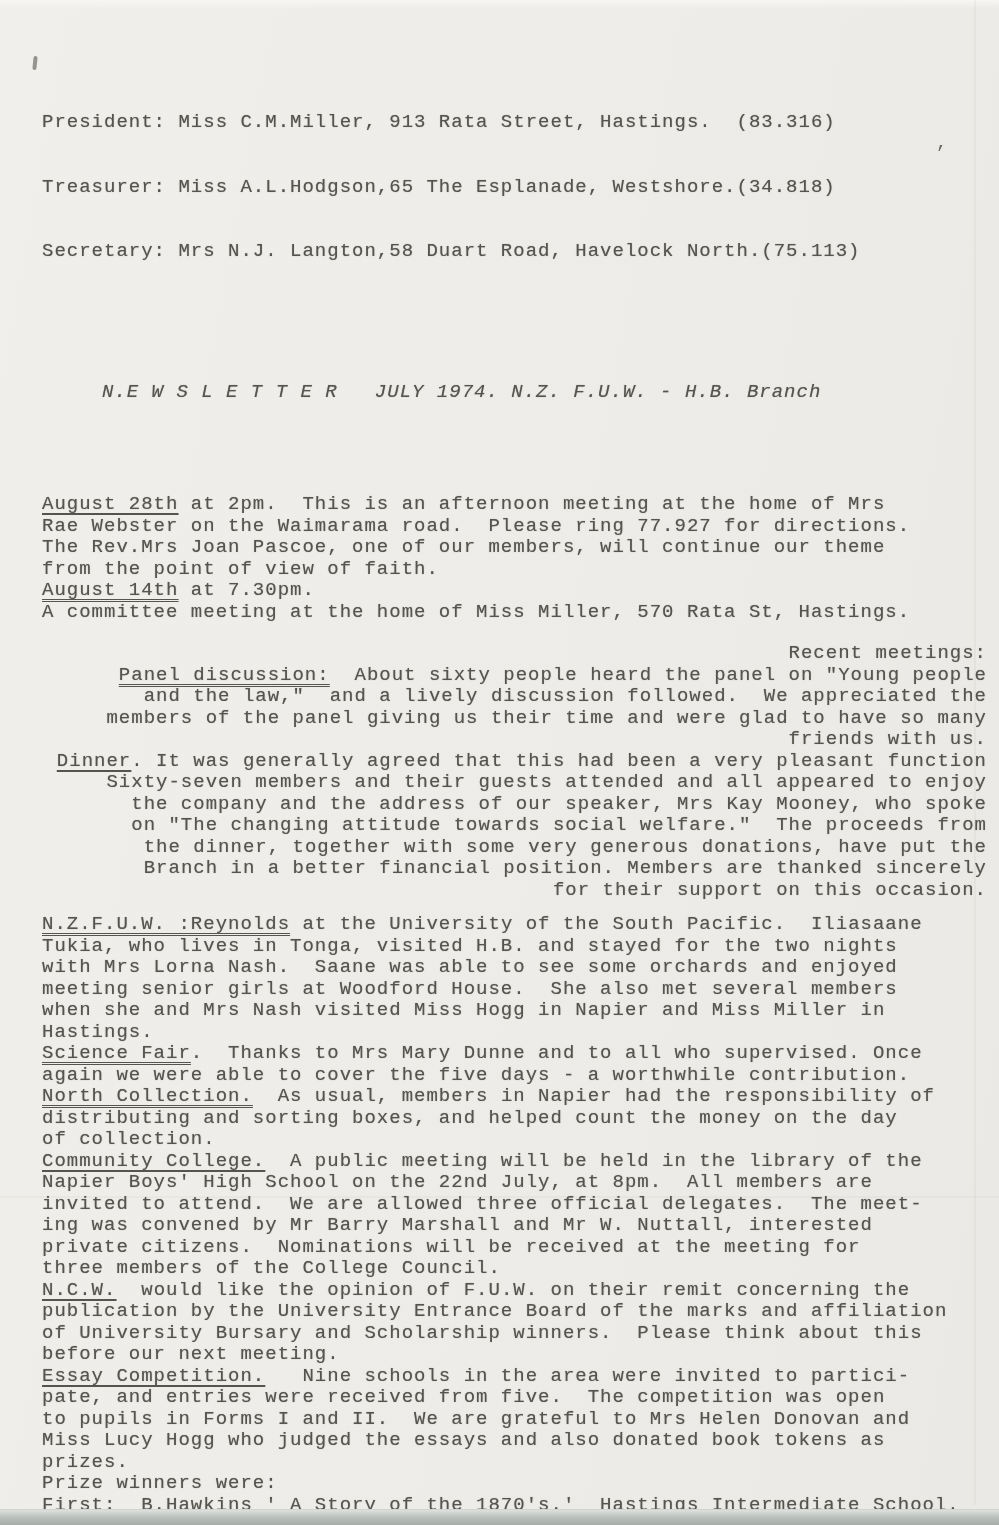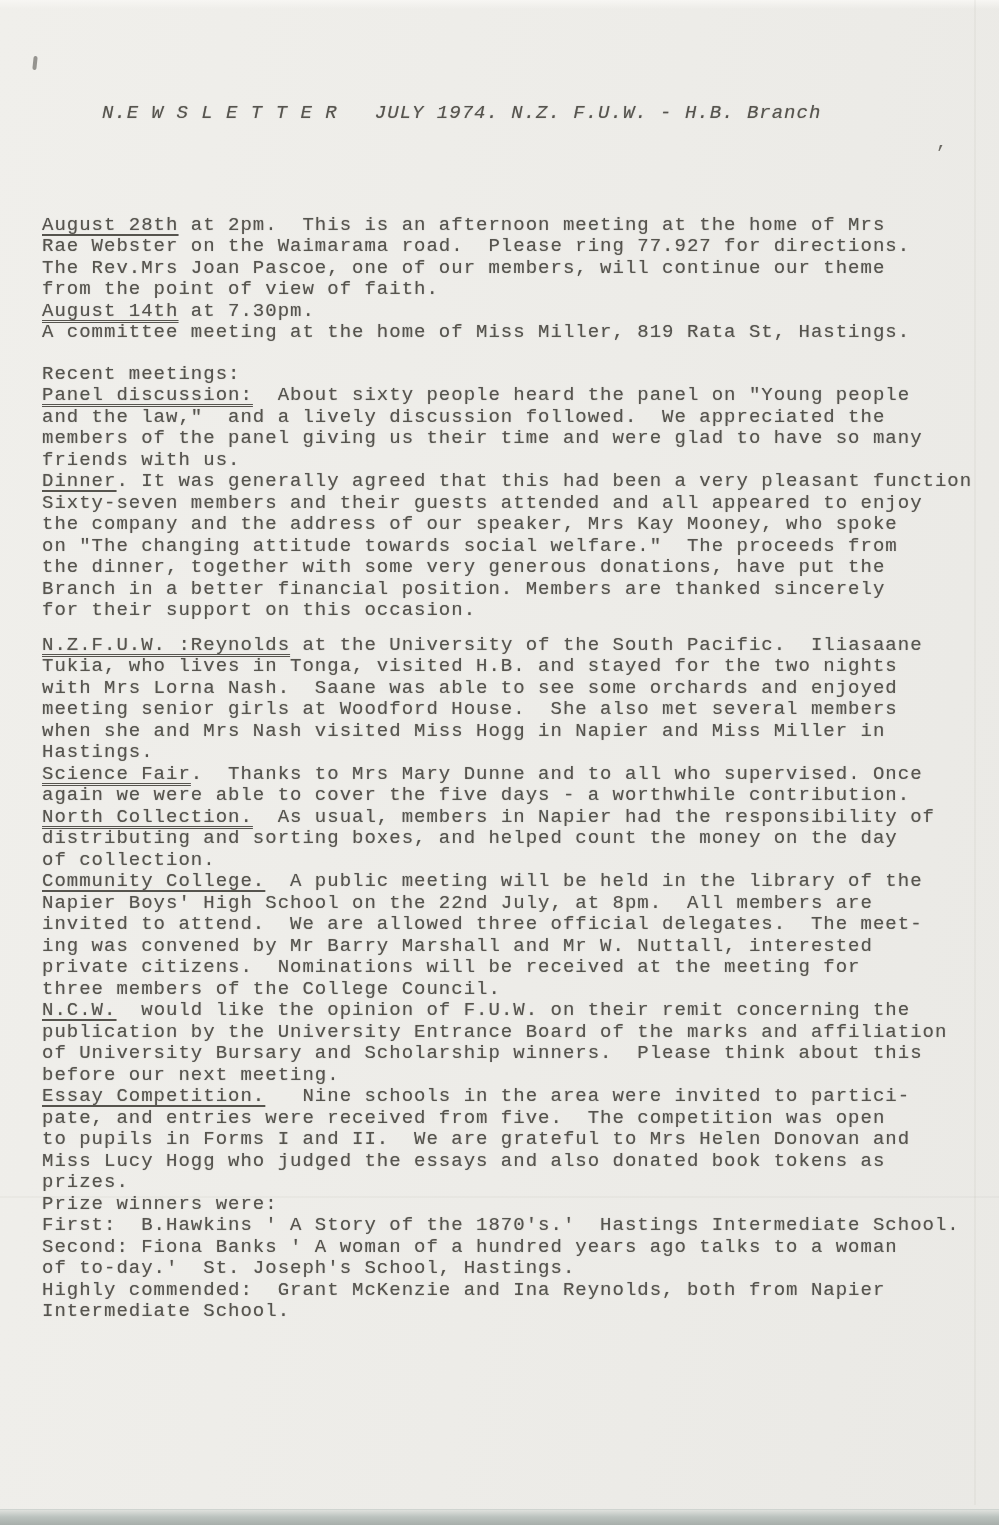--- a/index.html
+++ b/index.html
@@ -50,21 +50,21 @@
   }
   .officers { }
   .title-line {
     margin-top: 12px; margin-bottom: 10px;
     padding-left: 60px;
     font-style: italic;
   }
   .block { }
   .gap-small { margin-top: 16px; }
   .gap-med   { margin-top: 13px; }
-  .gap-big   { margin-top: 20px; }
+  .gap-big   { margin-top: 20px; text-align: right; }
   .u {
     text-decoration: underline;
     text-decoration-thickness: 2px;
     text-underline-offset: 4px;
   }
   .u2 {
     text-decoration-style: double;
     text-decoration-thickness: 1px;
   }
 </style>
@@ -72,29 +72,34 @@
 <body>
 
 <div class="page">
   <div class="paper-top-edge"></div>
   <div class="crease-vertical"></div>
   <div class="crease-horizontal"></div>
   <div class="ink-tick"></div>
   <div class="stray-comma">,</div>
 
   <div class="doc">
+    <div class="officers">
+      <div>President: Miss C.M.Miller, 913 Rata Street, Hastings.  (83.316)</div>
+      <div>Treasurer: Miss A.L.Hodgson,65 The Esplanade, Westshore.(34.818)</div>
+      <div>Secretary: Mrs N.J. Langton,58 Duart Road, Havelock North.(75.113)</div>
+    </div>
 
     <div class="title-line">N.E W S L E T T E R   JULY 1974. N.Z. F.U.W. - H.B. Branch</div>
 
     <div><div class="block gap-small"><span class="u">August 28th</span><span> at 2pm.  This is an afternoon meeting at the home of Mrs
 Rae Webster on the Waimarama road.  Please ring 77.927 for directions.
 The Rev.Mrs Joan Pascoe, one of our members, will continue our theme
 from the point of view of faith.
 </span><span class="u u2">August 14th</span><span> at 7.30pm.
-A committee meeting at the home of Miss Miller, 819 Rata St, Hastings.</span></div><div class="block gap-big"><span>Recent meetings:
+A committee meeting at the home of Miss Miller, 570 Rata St, Hastings.</span></div><div class="block gap-big"><span>Recent meetings:
 </span><span class="u u2">Panel discussion:</span><span>  About sixty people heard the panel on "Young people
 and the law,"  and a lively discussion followed.  We appreciated the
 members of the panel giving us their time and were glad to have so many
 friends with us.
 </span><span class="u">Dinner</span><span>. It was generally agreed that this had been a very pleasant function
 Sixty-seven members and their guests attended and all appeared to enjoy
 the company and the address of our speaker, Mrs Kay Mooney, who spoke
 on "The changing attitude towards social welfare."  The proceeds from
 the dinner, together with some very generous donations, have put the
 Branch in a better financial position. Members are thanked sincerely

